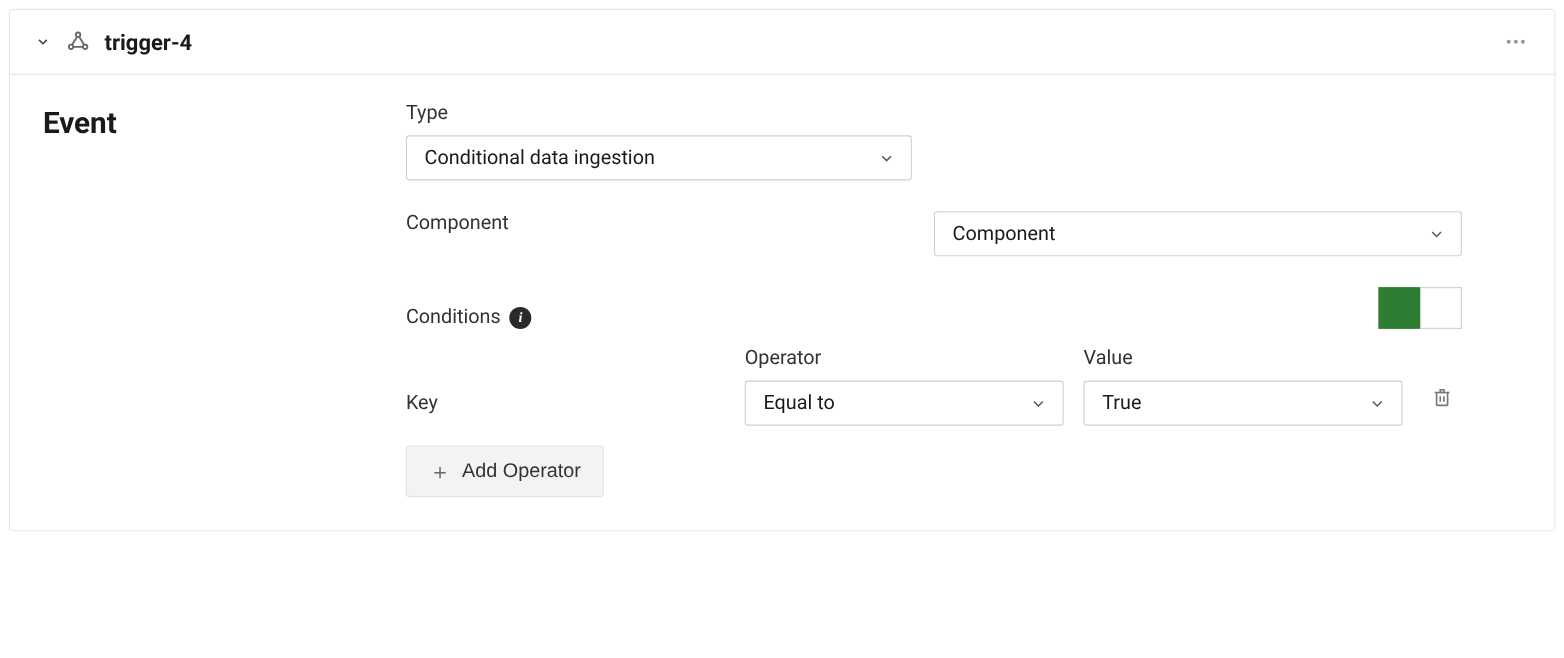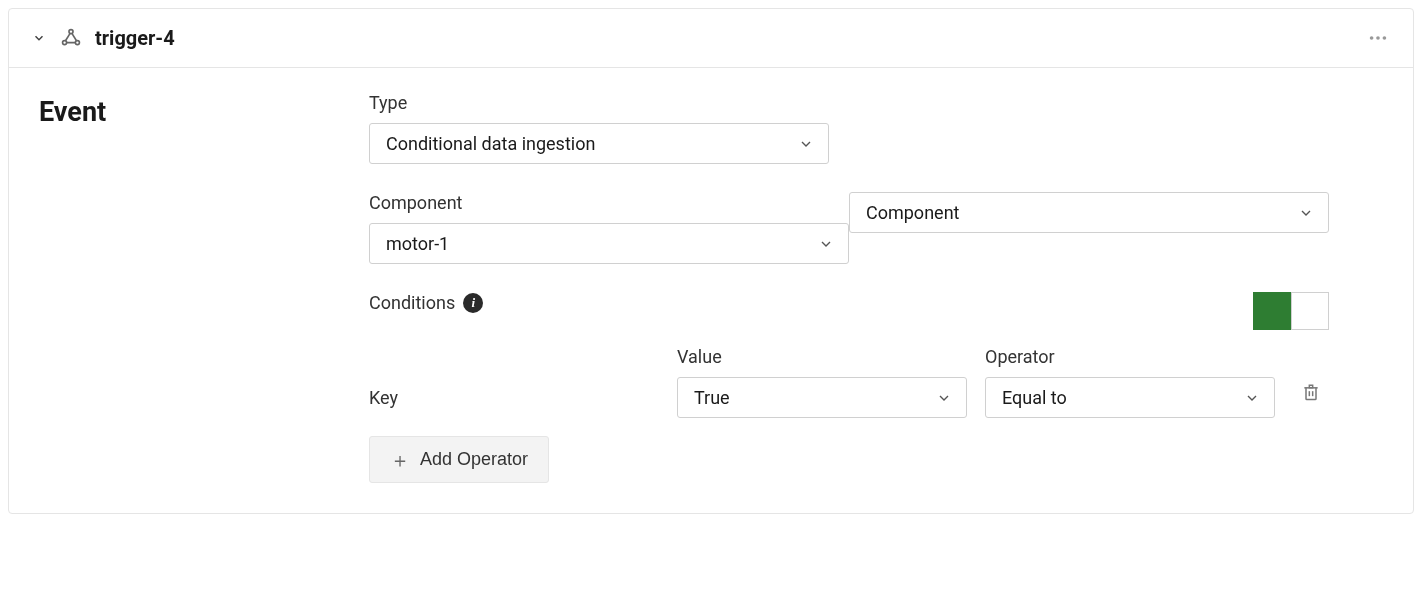--- a/index.html
+++ b/index.html
@@ -88,21 +88,21 @@
     top: 50%;
     transform: translateY(-50%);
     color: #555;
   }
   .row { display: flex; }
   .field { margin-bottom: 28px; text-align: right; }
   .field.grow { flex: 1; }
 
   .conditions-header {
     display: flex;
-    align-items: flex-start;
+    align-items: flex-end;
     margin-bottom: 16px;
   }
   .conditions-header .field-label { margin-bottom: 0; }
   .info-icon {
     width: 20px; height: 20px;
     border-radius: 50%;
     background: #2a2a2a;
     color: #fff;
     font-size: 13px;
     font-weight: 700;
@@ -207,28 +207,20 @@
             <svg width="16" height="16" viewBox="0 0 24 24" fill="none" stroke="currentColor" stroke-width="2">
                 <polyline points="6 9 12 15 18 9"></polyline>
               </svg>
           </span>
         </div>
       </div>
 
       <div class="row">
         <div class="field grow">
           <div class="field-label">Component</div>
-          <div class="select-box">
-            <span>motor-1</span>
-            <span class="chev-down">
-              <svg width="16" height="16" viewBox="0 0 24 24" fill="none" stroke="currentColor" stroke-width="2">
-                  <polyline points="6 9 12 15 18 9"></polyline>
-                </svg>
-            </span>
-          </div>
         </div>
         <div class="field grow">
           <div class="select-box">
             <span>Component</span>
             <span class="chev-down">
               <svg width="16" height="16" viewBox="0 0 24 24" fill="none" stroke="currentColor" stroke-width="2">
                   <polyline points="6 9 12 15 18 9"></polyline>
                 </svg>
             </span>
           </div>
@@ -241,43 +233,43 @@
           <span class="info-icon">i</span>
         </div>
         <div class="toggle">
           <div class="knob"></div>
         </div>
       </div>
 
       <div class="cond-row">
         <div class="cond-field">
           <div class="field-label">Key</div>
+        </div>
+        <div class="cond-field">
+          <div class="field-label">Operator</div>
+          <div class="select-box">
+            <span>Equal to</span>
+            <span class="chev-down">
+              <svg width="16" height="16" viewBox="0 0 24 24" fill="none" stroke="currentColor" stroke-width="2">
+                  <polyline points="6 9 12 15 18 9"></polyline>
+                </svg>
+            </span>
+          </div>
         </div>
         <div class="cond-field">
           <div class="field-label">Value</div>
           <div class="select-box">
             <span>True</span>
             <span class="chev-down">
               <svg width="16" height="16" viewBox="0 0 24 24" fill="none" stroke="currentColor" stroke-width="2">
                   <polyline points="6 9 12 15 18 9"></polyline>
                 </svg>
             </span>
           </div>
         </div>
-        <div class="cond-field">
-          <div class="field-label">Operator</div>
-          <div class="select-box">
-            <span>Equal to</span>
-            <span class="chev-down">
-              <svg width="16" height="16" viewBox="0 0 24 24" fill="none" stroke="currentColor" stroke-width="2">
-                  <polyline points="6 9 12 15 18 9"></polyline>
-                </svg>
-            </span>
-          </div>
-        </div>
         <div class="trash">
           <svg width="20" height="22" viewBox="0 0 24 24" fill="none" stroke="currentColor" stroke-width="1.8">
             <path d="M4 7h16"></path>
             <path d="M10 4h4v3h-4z"></path>
             <path d="M6 7v13a1 1 0 0 0 1 1h10a1 1 0 0 0 1-1V7"></path>
             <path d="M10 11v6"></path>
             <path d="M14 11v6"></path>
           </svg>
         </div>
       </div>

